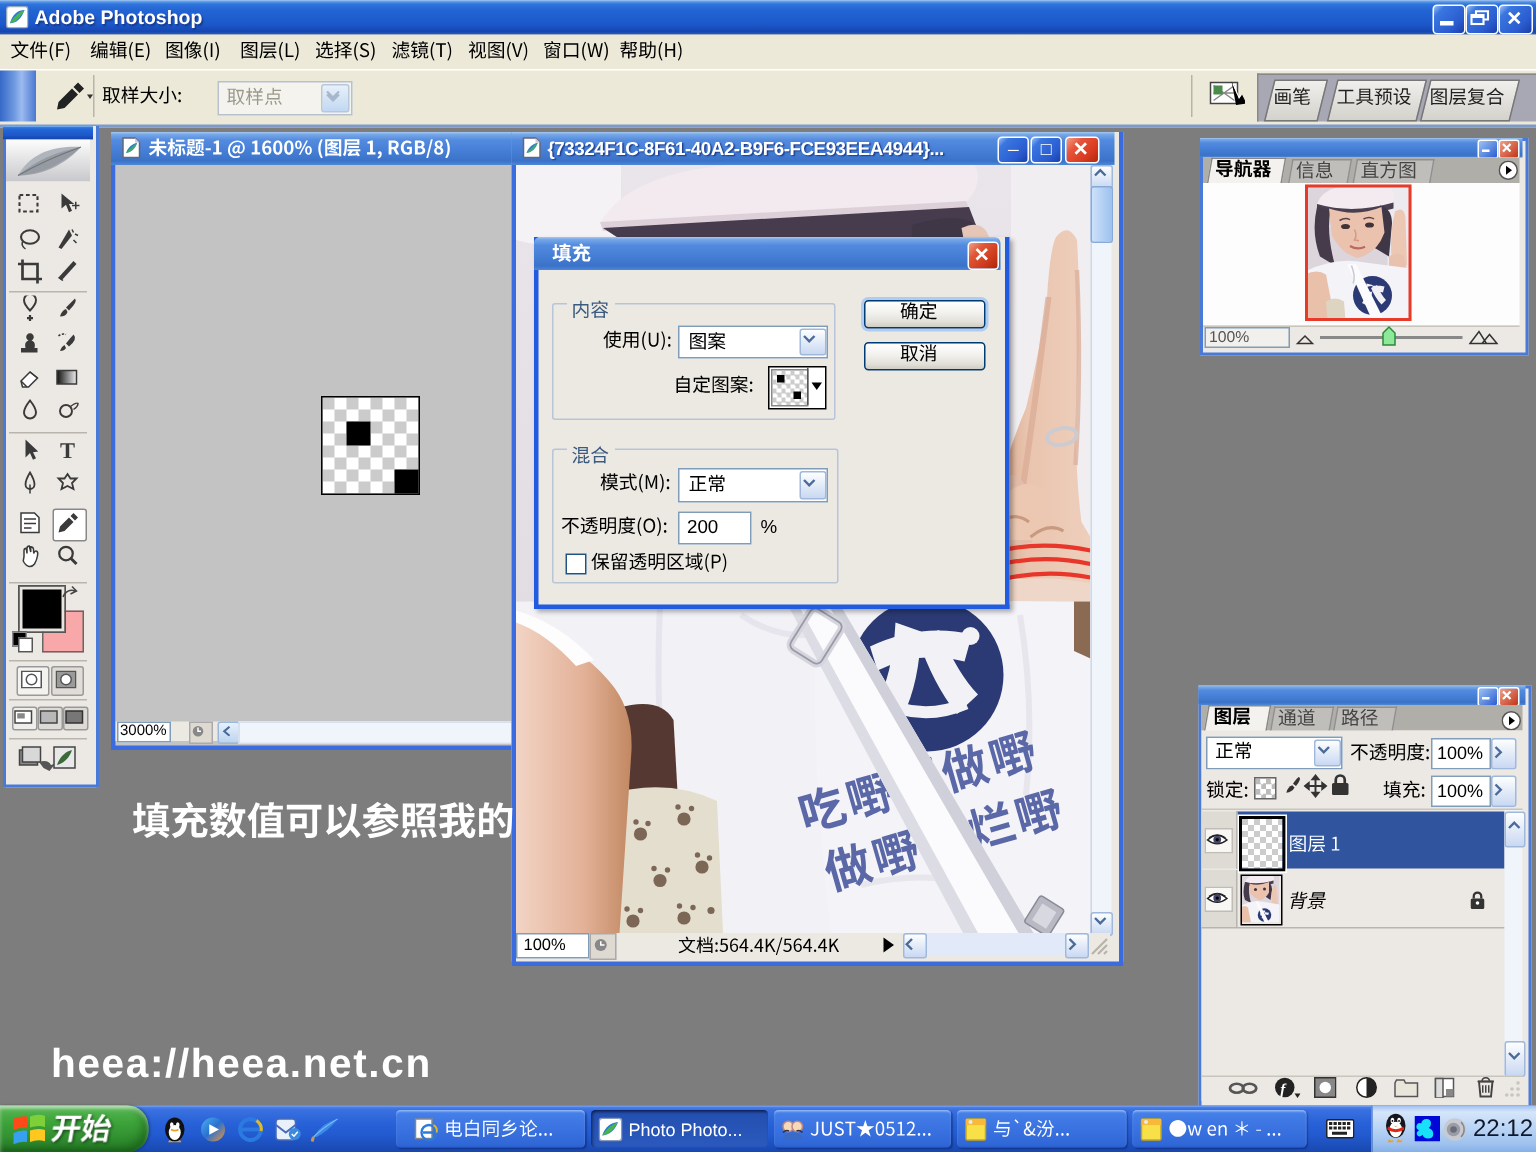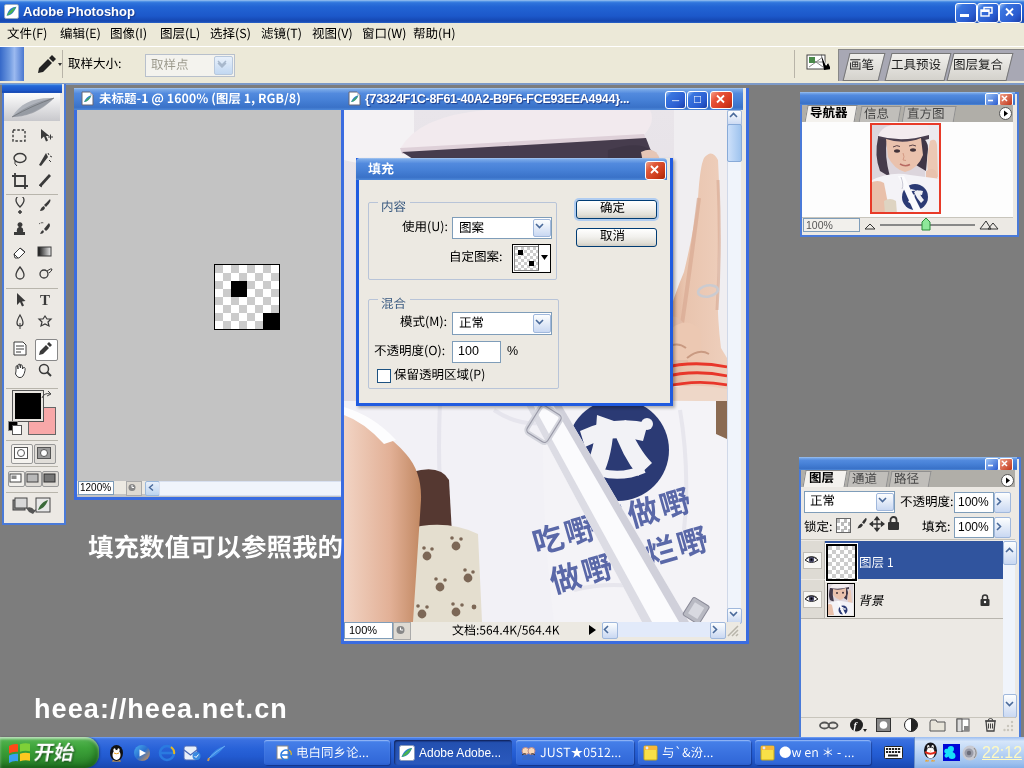--- a/index.html
+++ b/index.html
@@ -251,21 +251,21 @@
   </svg>
 <svg style="position:absolute;left:99px;top:92px;" width="203" height="16" viewBox="0 0 203 16">
     <path d="M5.4 0.4V2.3H1.6V3.8H5.4V5.3H0.7V6.8H4.7C3.7 8.2 1.9 9.6 0.2 10.3C0.6 10.6 1.1 11.2 1.4 11.6C2.8 10.8 4.3 9.6 5.4 8.2V12.1H7.0V8.2C8.2 9.6 9.6 10.8 11.1 11.6C11.4 11.2 11.9 10.6 12.2 10.3C10.5 9.6 8.8 8.2 7.7 6.8H11.9V5.3H7.0V3.8H11.0V2.3H7.0V0.4Z M18.3 1.1V2.5H23.9V1.1ZM22.2 7.1C22.7 8.3 23.2 10.0 23.3 11.1L24.7 10.6C24.5 9.5 24.0 7.9 23.4 6.6ZM18.3 6.7C18.0 8.0 17.5 9.3 16.9 10.2C17.2 10.4 17.8 10.8 18.0 11.0C18.7 10.0 19.3 8.5 19.7 7.0ZM17.8 4.1V5.5H20.2V10.3C20.2 10.5 20.2 10.5 20.0 10.5C19.8 10.5 19.3 10.5 18.8 10.5C19.0 10.9 19.2 11.6 19.2 12.1C20.1 12.1 20.7 12.0 21.2 11.8C21.6 11.5 21.7 11.1 21.7 10.4V5.5H24.6V4.1ZM14.7 0.4V2.8H12.9V4.2H14.4C14.1 5.6 13.4 7.3 12.7 8.2C13.0 8.6 13.3 9.2 13.5 9.6C13.9 9.0 14.3 8.0 14.7 7.0V12.1H16.1V6.2C16.5 6.7 16.8 7.3 17.0 7.7L17.8 6.5C17.6 6.2 16.5 4.9 16.1 4.5V4.2H17.6V2.8H16.1V0.4Z M27.4 3.4H29.3V4.0H27.4ZM27.4 1.9H29.3V2.5H27.4ZM26.1 0.9V5.0H30.7V0.9ZM33.5 4.5C33.4 7.5 33.3 8.9 30.7 9.7C30.9 9.9 31.2 10.3 31.4 10.6C34.3 9.7 34.6 7.9 34.7 4.5ZM34.1 8.9C34.8 9.4 35.8 10.2 36.2 10.7L37.1 9.7C36.6 9.3 35.6 8.6 35.0 8.1ZM26.2 7.3C26.1 9.0 26.0 10.5 25.2 11.4C25.5 11.6 26.1 11.9 26.3 12.1C26.6 11.6 26.9 11.0 27.1 10.3C28.0 11.6 29.6 11.9 31.9 11.9H36.7C36.8 11.5 37.0 10.9 37.2 10.7C36.2 10.7 32.8 10.7 31.9 10.7C30.8 10.7 29.9 10.7 29.1 10.4V8.9H31.0V7.8H29.1V6.8H31.2V5.7H25.6V6.8H27.9V9.7C27.6 9.4 27.5 9.2 27.3 8.8C27.3 8.3 27.4 7.8 27.4 7.3ZM31.6 3.0V8.2H32.8V4.0H35.3V8.1H36.6V3.0H34.3L34.8 2.1H37.1V0.9H31.2V2.1H33.3C33.2 2.4 33.1 2.7 33.0 3.0Z M38.1 8.1H41.5V6.8H38.1Z M43.1 11.0H48.7V9.5H47.0V1.7H45.6C45.0 2.1 44.4 2.3 43.5 2.5V3.7H45.1V9.5H43.1Z M58.3 13.4C59.3 13.4 60.2 13.2 61.1 12.7L60.6 11.7C60.0 12.0 59.2 12.2 58.5 12.2C56.2 12.2 54.3 10.8 54.3 8.1C54.3 4.8 56.7 2.7 59.1 2.7C61.9 2.7 63.0 4.5 63.0 6.6C63.0 8.2 62.1 9.3 61.3 9.3C60.6 9.3 60.4 8.8 60.6 7.9L61.2 4.9H60.1L59.9 5.5H59.9C59.6 5.0 59.2 4.8 58.8 4.8C57.1 4.8 55.9 6.5 55.9 8.2C55.9 9.5 56.7 10.3 57.8 10.3C58.4 10.3 59.1 9.9 59.5 9.3H59.5C59.6 10.0 60.3 10.4 61.1 10.4C62.5 10.4 64.2 9.1 64.2 6.5C64.2 3.6 62.3 1.6 59.3 1.6C55.9 1.6 53.0 4.2 53.0 8.1C53.0 11.6 55.5 13.4 58.3 13.4ZM58.2 9.1C57.7 9.1 57.3 8.8 57.3 8.1C57.3 7.2 57.9 6.0 58.8 6.0C59.1 6.0 59.4 6.1 59.6 6.4L59.2 8.4C58.8 8.9 58.5 9.1 58.2 9.1Z M68.8 11.0H74.4V9.5H72.6V1.7H71.2C70.7 2.1 70.0 2.3 69.1 2.5V3.7H70.8V9.5H68.8Z M79.1 11.2C80.7 11.2 82.0 10.0 82.0 8.1C82.0 6.1 80.9 5.2 79.3 5.2C78.7 5.2 78.0 5.5 77.4 6.1C77.5 3.8 78.4 3.0 79.5 3.0C80.0 3.0 80.5 3.4 80.9 3.7L81.9 2.6C81.3 2.0 80.5 1.6 79.3 1.6C77.5 1.6 75.8 3.0 75.8 6.5C75.8 9.8 77.3 11.2 79.1 11.2ZM77.5 7.4C77.9 6.8 78.5 6.5 79.0 6.5C79.8 6.5 80.3 7.0 80.3 8.1C80.3 9.2 79.8 9.8 79.0 9.8C78.3 9.8 77.7 9.1 77.5 7.4Z M86.2 11.2C88.1 11.2 89.3 9.5 89.3 6.3C89.3 3.1 88.1 1.6 86.2 1.6C84.3 1.6 83.1 3.1 83.1 6.3C83.1 9.5 84.3 11.2 86.2 11.2ZM86.2 9.7C85.4 9.7 84.8 8.9 84.8 6.3C84.8 3.8 85.4 3.0 86.2 3.0C87.0 3.0 87.6 3.8 87.6 6.3C87.6 8.9 87.0 9.7 86.2 9.7Z M93.6 11.2C95.5 11.2 96.7 9.5 96.7 6.3C96.7 3.1 95.5 1.6 93.6 1.6C91.7 1.6 90.4 3.1 90.4 6.3C90.4 9.5 91.7 11.2 93.6 11.2ZM93.6 9.7C92.8 9.7 92.2 8.9 92.2 6.3C92.2 3.8 92.8 3.0 93.6 3.0C94.4 3.0 95.0 3.8 95.0 6.3C95.0 8.9 94.4 9.7 93.6 9.7Z M99.9 7.4C101.2 7.4 102.2 6.3 102.2 4.5C102.2 2.6 101.2 1.6 99.9 1.6C98.6 1.6 97.7 2.6 97.7 4.5C97.7 6.3 98.6 7.4 99.9 7.4ZM99.9 6.4C99.4 6.4 99.0 5.8 99.0 4.5C99.0 3.1 99.4 2.6 99.9 2.6C100.5 2.6 100.9 3.1 100.9 4.5C100.9 5.8 100.5 6.4 99.9 6.4ZM100.2 11.2H101.3L106.3 1.6H105.2ZM106.7 11.2C108.0 11.2 108.9 10.1 108.9 8.2C108.9 6.4 108.0 5.3 106.7 5.3C105.3 5.3 104.4 6.4 104.4 8.2C104.4 10.1 105.3 11.2 106.7 11.2ZM106.7 10.1C106.1 10.1 105.7 9.6 105.7 8.2C105.7 6.8 106.1 6.3 106.7 6.3C107.2 6.3 107.6 6.8 107.6 8.2C107.6 9.6 107.2 10.1 106.7 10.1Z M115.1 13.5 116.2 13.0C115.2 11.2 114.7 9.1 114.7 7.1C114.7 5.0 115.2 2.9 116.2 1.1L115.1 0.6C113.9 2.5 113.2 4.6 113.2 7.1C113.2 9.6 113.9 11.6 115.1 13.5Z M117.8 0.9V12.1H119.2V11.7H127.0V12.1H128.5V0.9ZM120.2 9.3C121.9 9.4 123.9 9.9 125.2 10.4H119.2V6.6C119.4 6.9 119.6 7.4 119.7 7.7C120.4 7.5 121.1 7.3 121.8 7.0L121.3 7.7C122.4 7.9 123.7 8.3 124.5 8.7L125.1 7.8C124.4 7.4 123.2 7.1 122.2 6.9C122.5 6.7 122.9 6.6 123.2 6.4C124.2 6.9 125.2 7.2 126.3 7.5C126.5 7.2 126.7 6.8 127.0 6.5V10.4H125.3L126.0 9.3C124.7 8.9 122.6 8.5 120.9 8.3ZM121.9 2.2C121.3 3.1 120.3 4.0 119.3 4.6C119.5 4.8 120.0 5.2 120.2 5.5C120.5 5.3 120.7 5.1 121.0 4.9C121.3 5.2 121.6 5.4 121.9 5.6C121.0 6.0 120.1 6.2 119.2 6.4V2.2ZM122.1 2.2H127.0V6.3C126.1 6.2 125.2 5.9 124.5 5.6C125.3 5.1 126.0 4.4 126.5 3.6L125.7 3.1L125.5 3.2H122.7C122.9 3.0 123.0 2.8 123.2 2.6ZM123.1 5.0C122.7 4.8 122.3 4.5 122.0 4.3H124.4C124.0 4.5 123.6 4.8 123.1 5.0Z M133.2 5.3V6.6H140.3V5.3ZM132.3 2.2H139.1V3.2H132.3ZM130.8 0.9V4.6C130.8 6.6 130.7 9.4 129.6 11.3C130.0 11.5 130.7 11.8 131.0 12.1C132.1 10.0 132.3 6.8 132.3 4.6V4.5H140.6V0.9ZM137.9 9.3 138.5 10.3 134.9 10.5C135.4 10.0 135.8 9.4 136.2 8.8H139.2ZM133.2 12.1C133.7 11.9 134.4 11.8 139.1 11.5C139.3 11.8 139.4 12.0 139.5 12.3L140.9 11.6C140.6 10.9 139.8 9.7 139.2 8.8H141.2V7.5H132.5V8.8H134.3C134.0 9.4 133.6 10.0 133.4 10.2C133.2 10.5 132.9 10.7 132.7 10.8C132.9 11.1 133.2 11.8 133.2 12.1Z M145.7 11.0H151.3V9.5H149.6V1.7H148.2C147.6 2.1 147.0 2.3 146.0 2.5V3.7H147.7V9.5H145.7Z M153.1 13.7C154.6 13.2 155.5 12.1 155.5 10.6C155.5 9.4 155.0 8.8 154.2 8.8C153.5 8.8 153.0 9.2 153.0 9.9C153.0 10.6 153.5 10.9 154.1 10.9L154.3 10.9C154.2 11.7 153.7 12.3 152.7 12.7Z M162.0 6.0V3.2H163.2C164.4 3.2 165.0 3.5 165.0 4.5C165.0 5.5 164.4 6.0 163.2 6.0ZM165.2 11.0H167.2L165.1 7.2C166.1 6.8 166.8 5.9 166.8 4.5C166.8 2.4 165.3 1.7 163.3 1.7H160.1V11.0H162.0V7.5H163.3Z M172.6 11.2C173.9 11.2 175.0 10.7 175.6 10.1V5.9H172.3V7.4H174.0V9.2C173.7 9.4 173.3 9.6 172.8 9.6C171.0 9.6 170.1 8.4 170.1 6.3C170.1 4.4 171.1 3.2 172.7 3.2C173.5 3.2 174.0 3.5 174.5 3.9L175.5 2.8C174.9 2.2 174.0 1.6 172.6 1.6C170.2 1.6 168.2 3.4 168.2 6.4C168.2 9.5 170.1 11.2 172.6 11.2Z M177.6 11.0H180.9C182.9 11.0 184.5 10.1 184.5 8.3C184.5 7.0 183.8 6.3 182.8 6.1V6.0C183.5 5.8 184.0 4.9 184.0 4.0C184.0 2.3 182.6 1.7 180.7 1.7H177.6ZM179.5 5.5V3.2H180.6C181.7 3.2 182.2 3.5 182.2 4.3C182.2 5.0 181.7 5.5 180.5 5.5ZM179.5 9.6V6.9H180.7C182.0 6.9 182.7 7.3 182.7 8.2C182.7 9.1 182.0 9.6 180.7 9.6Z M185.2 13.3H186.4L189.5 0.9H188.3Z M193.5 11.2C195.4 11.2 196.6 10.1 196.6 8.7C196.6 7.4 195.9 6.7 195.1 6.2V6.2C195.7 5.7 196.2 5.0 196.2 4.0C196.2 2.6 195.2 1.6 193.6 1.6C191.9 1.6 190.8 2.5 190.8 4.0C190.8 5.0 191.3 5.7 192.0 6.2V6.3C191.1 6.7 190.4 7.5 190.4 8.7C190.4 10.2 191.7 11.2 193.5 11.2ZM194.1 5.7C193.1 5.3 192.4 4.9 192.4 4.0C192.4 3.3 192.9 2.9 193.5 2.9C194.3 2.9 194.7 3.4 194.7 4.2C194.7 4.7 194.5 5.2 194.1 5.7ZM193.5 9.9C192.7 9.9 192.0 9.3 192.0 8.5C192.0 7.8 192.3 7.2 192.8 6.8C194.0 7.3 194.9 7.7 194.9 8.6C194.9 9.4 194.3 9.9 193.5 9.9Z M199.0 13.5C200.2 11.6 200.9 9.6 200.9 7.1C200.9 4.6 200.2 2.5 199.0 0.6L197.8 1.1C198.9 2.9 199.4 5.0 199.4 7.1C199.4 9.1 198.9 11.2 197.8 13.0Z" fill="#fff"></path>
   </svg>
 <div class="abs" style="left:77px;top:110px;width:412px;height:371px;background:#c3c3c3;"></div>
 <div class="abs" style="left:214px;top:264px;width:64px;height:64px;border:1px solid #000;background:repeating-conic-gradient(#ffffff 0% 25%, #cbcbcb 0% 50%) 0 0/16px 16px;"></div>
 <div class="abs" style="left:231px;top:281px;width:16px;height:16px;background:#000;"></div>
 <div class="abs" style="left:263px;top:313px;width:16px;height:16px;background:#000;"></div>
 <div class="abs" style="left:77px;top:481px;width:412px;height:13px;background:#ece9e2;"></div>
 <div class="abs fld" style="left:78px;top:481px;width:34px;height:12px;"></div>
-<div class="abs" style="left:80px;top:482px;font-size:10px;color:#000;">1200%</div>
+<div class="abs" style="left:80px;top:482px;font-size:10px;color:#000;">3000%</div>
 <div class="abs" style="left:126px;top:481px;width:14px;height:13px;background:#dedad2;border:1px solid #aaa;"></div>
 <svg class="abs" style="left:128px;top:483px" width="10" height="9" viewBox="0 0 10 9">
     <circle cx="4" cy="4.5" r="3.5" fill="#888"></circle>
     <path d="M4 2 v2.5 h2" stroke="#fff" fill="none"></path>
   </svg>
 <div class="abs" style="left:145px;top:481px;width:13px;height:13px;background:linear-gradient(180deg,#e8f0fb,#bcd4f0);border:1px solid #9ab8dc;border-radius:2px;"></div>
 <svg class="abs" style="left:148px;top:484px" width="7" height="7" viewBox="0 0 7 7">
     <path d="M5 0.5 L1.5 3.5 L5 6.5" stroke="#4a6a9a" stroke-width="1.4" fill="none"></path>
   </svg>
 <div class="abs" style="left:159px;top:481px;width:183px;height:13px;background:#f0f4fb;border:1px solid #d8e0f0;"></div>
@@ -466,21 +466,21 @@
     <path d="M2.4 4.6V10.5H0.7V11.4H11.9V10.5H7.1V6.6H11.0V5.7H7.1V2.3H11.5V1.4H1.1V2.3H6.1V10.5H3.3V4.6Z M16.4 4.9H21.1V6.1H16.4ZM14.4 7.8V11.4H15.3V8.7H18.4V12.0H19.4V8.7H22.3V10.4C22.3 10.6 22.2 10.6 22.1 10.7C21.9 10.7 21.2 10.7 20.4 10.6C20.6 10.9 20.7 11.2 20.8 11.5C21.7 11.5 22.4 11.5 22.8 11.3C23.1 11.2 23.2 10.9 23.2 10.5V7.8H19.4V6.8H22.1V4.1H15.5V6.8H18.4V7.8ZM14.6 1.0C15.0 1.4 15.4 2.0 15.6 2.4H13.6V5.1H14.5V3.3H23.1V5.1H24.0V2.4H19.3V0.5H18.4V2.4H15.7L16.5 2.1C16.3 1.7 15.8 1.1 15.4 0.6ZM22.0 0.6C21.8 1.0 21.3 1.7 21.0 2.1L21.8 2.4C22.1 2.1 22.6 1.5 23.0 0.9Z" fill="#000"></path>
   </svg>
 <div class="abs" style="left:533px;top:314px;width:16px;height:17px;background:linear-gradient(180deg,#fdfefe,#c9d8f2);border:1px solid #a0b8dc;border-radius:2px;"></div>
 <svg class="abs" style="left:533px;top:317px" width="13" height="11" viewBox="0 0 13 11">
     <path d="M3 3 L6.5 6.5 L10 3" stroke="#4a6a9a" stroke-width="1.6" fill="none"></path>
   </svg>
 <svg style="position:absolute;left:374px;top:344px;" width="72" height="16" viewBox="0 0 72 16">
     <path d="M7.0 5.0C8.5 6.0 10.4 7.5 11.2 8.5L12.0 7.7C11.1 6.8 9.2 5.4 7.7 4.4ZM0.9 1.4V2.3H6.4C5.2 4.5 3.0 6.6 0.6 7.8C0.8 8.0 1.0 8.4 1.2 8.6C2.9 7.7 4.5 6.4 5.7 5.0V12.0H6.8V3.7C7.1 3.3 7.4 2.8 7.6 2.3H11.6V1.4Z M13.3 1.4C14.0 2.0 14.8 2.9 15.2 3.5L16.0 2.9C15.6 2.3 14.7 1.5 14.0 0.9ZM23.2 0.7C21.7 1.0 19.0 1.2 16.7 1.3C16.8 1.5 16.9 1.8 16.9 2.0C17.9 2.0 18.9 1.9 19.9 1.8V2.8H16.4V3.5H19.3C18.5 4.4 17.2 5.2 16.0 5.6C16.2 5.8 16.5 6.1 16.6 6.3C17.8 5.8 19.0 5.0 19.9 4.0V5.7H20.8V3.9C21.6 4.9 22.9 5.8 24.0 6.2C24.2 6.0 24.4 5.7 24.6 5.5C23.4 5.2 22.2 4.4 21.4 3.5H24.4V2.8H20.8V1.8C21.9 1.7 23.0 1.5 23.8 1.3ZM17.4 6.0V6.7H18.9C18.6 8.0 18.1 9.0 16.4 9.6C16.6 9.7 16.8 10.1 16.9 10.2C18.8 9.6 19.5 8.4 19.7 6.7H21.2C21.1 7.1 21.0 7.5 20.9 7.8H23.1C22.9 8.8 22.8 9.2 22.7 9.3C22.6 9.4 22.5 9.4 22.2 9.4C22.0 9.4 21.5 9.4 20.9 9.3C21.0 9.6 21.1 9.9 21.1 10.1C21.7 10.1 22.3 10.1 22.6 10.1C22.9 10.1 23.2 10.0 23.4 9.8C23.6 9.6 23.8 8.9 24.0 7.5C24.0 7.3 24.0 7.1 24.0 7.1H22.0L22.2 6.0ZM15.6 5.3H13.2V6.2H14.7V10.0C14.2 10.2 13.6 10.7 13.1 11.2L13.7 12.0C14.4 11.2 15.1 10.6 15.5 10.6C15.8 10.6 16.2 10.9 16.7 11.2C17.5 11.7 18.6 11.8 20.0 11.8C21.2 11.8 23.3 11.8 24.3 11.7C24.3 11.4 24.5 11.0 24.6 10.8C23.3 10.9 21.4 11.0 20.0 11.0C18.7 11.0 17.6 10.9 16.9 10.4C16.3 10.1 16.0 9.8 15.6 9.8Z M29.2 5.4V7.8H26.9V5.4ZM29.2 4.5H26.9V2.1H29.2ZM26.0 1.3V9.9H26.9V8.7H30.1V1.3ZM35.7 1.9V4.1H32.2V1.9ZM31.3 1.0V5.5C31.3 7.4 31.1 9.8 28.9 11.4C29.1 11.6 29.5 11.9 29.6 12.1C31.1 11.0 31.7 9.5 32.0 8.0H35.7V10.8C35.7 11.0 35.6 11.1 35.4 11.1C35.1 11.1 34.4 11.1 33.5 11.1C33.7 11.3 33.9 11.7 33.9 12.0C35.0 12.0 35.6 11.9 36.1 11.8C36.5 11.7 36.6 11.3 36.6 10.8V1.0ZM35.7 4.9V7.1H32.1C32.2 6.6 32.2 6.0 32.2 5.5V4.9Z M42.3 2.9V4.0H40.3V4.8H42.3V6.9H47.2V4.8H49.2V4.0H47.2V2.9H46.3V4.0H43.2V2.9ZM46.3 4.8V6.1H43.2V4.8ZM47.0 8.5C46.4 9.1 45.6 9.6 44.7 10.0C43.9 9.6 43.1 9.1 42.6 8.5ZM40.5 7.7V8.5H42.1L41.7 8.6C42.2 9.3 42.9 9.9 43.7 10.4C42.5 10.8 41.2 11.0 39.9 11.1C40.0 11.3 40.2 11.7 40.3 11.9C41.8 11.8 43.4 11.4 44.7 10.9C45.9 11.5 47.4 11.8 49.0 12.0C49.1 11.8 49.3 11.4 49.5 11.2C48.1 11.1 46.9 10.8 45.8 10.4C46.9 9.8 47.8 9.0 48.3 8.0L47.8 7.7L47.6 7.7ZM43.4 0.7C43.6 1.0 43.8 1.4 43.9 1.7H39.1V5.1C39.1 7.0 39.0 9.7 38.0 11.6C38.2 11.7 38.6 11.8 38.8 12.0C39.9 10.0 40.0 7.1 40.0 5.1V2.6H49.4V1.7H45.0C44.8 1.3 44.6 0.8 44.4 0.4Z M53.0 13.4 53.7 13.1C52.6 11.4 52.1 9.2 52.1 7.1C52.1 5.0 52.6 2.9 53.7 1.1L53.0 0.8C51.8 2.7 51.1 4.7 51.1 7.1C51.1 9.6 51.8 11.6 53.0 13.4Z M58.9 11.2C61.2 11.2 62.8 9.3 62.8 6.4C62.8 3.4 61.2 1.7 58.9 1.7C56.6 1.7 55.0 3.4 55.0 6.4C55.0 9.3 56.6 11.2 58.9 11.2ZM58.9 10.2C57.2 10.2 56.1 8.7 56.1 6.4C56.1 4.1 57.2 2.7 58.9 2.7C60.5 2.7 61.6 4.1 61.6 6.4C61.6 8.7 60.5 10.2 58.9 10.2Z M64.7 13.4C65.9 11.6 66.6 9.6 66.6 7.1C66.6 4.7 65.9 2.7 64.7 0.8L64.0 1.1C65.1 2.9 65.6 5.0 65.6 7.1C65.6 9.2 65.1 11.4 64.0 13.1Z M69.5 6.1C69.9 6.1 70.3 5.8 70.3 5.2C70.3 4.7 69.9 4.4 69.5 4.4C69.0 4.4 68.6 4.7 68.6 5.2C68.6 5.8 69.0 6.1 69.5 6.1ZM69.5 11.2C69.9 11.2 70.3 10.8 70.3 10.3C70.3 9.8 69.9 9.4 69.5 9.4C69.0 9.4 68.6 9.8 68.6 10.3C68.6 10.8 69.0 11.2 69.5 11.2Z" fill="#000"></path>
   </svg>
 <div class="abs fld" style="left:452px;top:341px;width:47px;height:20px;"></div>
-<div class="abs" style="left:458px;top:344px;font-size:12.5px;">100</div>
+<div class="abs" style="left:458px;top:344px;font-size:12.5px;">200</div>
 <div class="abs" style="left:507px;top:344px;font-size:12.5px;">%</div>
 <div class="abs fld" style="left:377px;top:369px;width:12px;height:12px;border-color:#1d5281;"></div>
 <svg style="position:absolute;left:394px;top:368px;" width="92" height="16" viewBox="0 0 92 16">
     <path d="M5.7 1.9H10.3V4.2H5.7ZM4.8 1.1V5.1H7.5V6.6H3.8V7.5H6.9C6.1 8.8 4.8 10.1 3.5 10.7C3.7 10.9 4.0 11.2 4.1 11.4C5.3 10.7 6.6 9.5 7.5 8.1V12.0H8.4V8.1C9.2 9.4 10.5 10.8 11.6 11.5C11.8 11.2 12.1 10.9 12.3 10.7C11.1 10.1 9.8 8.8 9.0 7.5H11.9V6.6H8.4V5.1H11.2V1.1ZM3.5 0.5C2.7 2.4 1.5 4.3 0.3 5.5C0.5 5.7 0.7 6.2 0.8 6.4C1.3 5.9 1.7 5.4 2.2 4.8V12.0H3.1V3.4C3.6 2.6 4.0 1.7 4.3 0.8Z M15.6 9.5H18.3V10.8H15.6ZM15.6 8.8V7.5H18.3V8.8ZM22.1 9.5V10.8H19.2V9.5ZM22.1 8.8H19.2V7.5H22.1ZM14.6 6.8V12.0H15.6V11.5H22.1V11.9H23.0V6.8ZM18.8 1.2V2.0H20.2C20.1 3.7 19.6 5.0 17.9 5.7C18.1 5.9 18.4 6.2 18.5 6.4C20.4 5.5 20.9 4.0 21.1 2.0H23.0C23.0 4.1 22.8 4.9 22.6 5.1C22.6 5.3 22.4 5.3 22.2 5.3C22.1 5.3 21.6 5.3 21.0 5.2C21.1 5.4 21.2 5.8 21.2 6.0C21.8 6.1 22.4 6.1 22.7 6.0C23.0 6.0 23.2 5.9 23.4 5.7C23.7 5.3 23.8 4.3 24.0 1.6C24.0 1.5 24.0 1.2 24.0 1.2ZM14.0 6.1C14.2 5.9 14.6 5.8 17.4 5.0C17.5 5.3 17.6 5.5 17.7 5.8L18.5 5.4C18.3 4.7 17.7 3.5 17.1 2.7L16.3 3.0C16.6 3.4 16.8 3.8 17.1 4.3L14.8 4.8V2.1C16.0 1.9 17.2 1.6 18.1 1.2L17.5 0.5C16.6 0.9 15.2 1.3 13.9 1.6V4.3C13.9 4.9 13.7 5.2 13.5 5.4C13.6 5.5 13.9 5.9 14.0 6.1Z M25.8 1.4C26.5 2.0 27.3 2.9 27.7 3.5L28.5 2.9C28.1 2.3 27.2 1.5 26.5 0.9ZM35.7 0.7C34.2 1.0 31.5 1.2 29.2 1.3C29.3 1.5 29.4 1.8 29.4 2.0C30.4 2.0 31.4 1.9 32.4 1.8V2.8H28.9V3.5H31.8C31.0 4.4 29.7 5.2 28.5 5.6C28.7 5.8 29.0 6.1 29.1 6.3C30.3 5.8 31.5 5.0 32.4 4.0V5.7H33.3V3.9C34.1 4.9 35.4 5.8 36.5 6.2C36.7 6.0 36.9 5.7 37.1 5.5C35.9 5.2 34.7 4.4 33.9 3.5H36.9V2.8H33.3V1.8C34.4 1.7 35.5 1.5 36.3 1.3ZM29.9 6.0V6.7H31.4C31.1 8.0 30.6 9.0 28.9 9.6C29.1 9.7 29.3 10.1 29.4 10.2C31.3 9.6 32.0 8.4 32.2 6.7H33.7C33.6 7.1 33.5 7.5 33.4 7.8H35.5C35.4 8.8 35.3 9.2 35.2 9.3C35.1 9.4 35.0 9.4 34.8 9.4C34.5 9.4 34.0 9.4 33.4 9.3C33.5 9.6 33.6 9.9 33.6 10.1C34.2 10.1 34.8 10.1 35.1 10.1C35.4 10.1 35.7 10.0 35.9 9.8C36.1 9.6 36.3 8.9 36.5 7.5C36.5 7.3 36.5 7.1 36.5 7.1H34.5L34.7 6.0ZM28.1 5.3H25.7V6.2H27.2V10.0C26.7 10.2 26.1 10.7 25.6 11.2L26.2 12.0C26.9 11.2 27.6 10.6 28.0 10.6C28.3 10.6 28.7 10.9 29.2 11.2C30.0 11.7 31.1 11.8 32.5 11.8C33.7 11.8 35.8 11.8 36.8 11.7C36.8 11.4 37.0 11.0 37.1 10.8C35.8 10.9 33.9 11.0 32.5 11.0C31.2 11.0 30.1 10.9 29.4 10.4C28.8 10.1 28.5 9.8 28.1 9.8Z M41.7 5.4V7.8H39.4V5.4ZM41.7 4.5H39.4V2.1H41.7ZM38.5 1.3V9.9H39.4V8.7H42.6V1.3ZM48.2 1.9V4.1H44.7V1.9ZM43.8 1.0V5.5C43.8 7.4 43.5 9.8 41.4 11.4C41.6 11.6 42.0 11.9 42.1 12.1C43.5 11.0 44.2 9.5 44.5 8.0H48.2V10.8C48.2 11.0 48.1 11.1 47.9 11.1C47.6 11.1 46.9 11.1 46.0 11.1C46.2 11.3 46.4 11.7 46.4 12.0C47.5 12.0 48.1 11.9 48.6 11.8C49.0 11.7 49.1 11.3 49.1 10.8V1.0ZM48.2 4.9V7.1H44.6C44.7 6.6 44.7 6.0 44.7 5.5V4.9Z M61.6 1.2H51.2V11.6H61.9V10.7H52.1V2.1H61.6ZM53.2 3.7C54.2 4.5 55.3 5.4 56.3 6.4C55.2 7.5 54.0 8.4 52.8 9.1C53.0 9.3 53.4 9.7 53.6 9.8C54.8 9.1 55.9 8.1 57.0 7.0C58.1 8.1 59.0 9.1 59.6 9.8L60.4 9.2C59.7 8.4 58.7 7.4 57.6 6.3C58.5 5.3 59.3 4.2 60.0 3.0L59.1 2.7C58.5 3.8 57.8 4.8 56.9 5.7C55.9 4.8 54.9 3.9 53.9 3.1Z M66.2 9.7 66.4 10.6C67.6 10.3 69.2 9.8 70.7 9.4L70.6 8.6C69.0 9.0 67.3 9.5 66.2 9.7ZM67.7 5.1H69.3V7.3H67.7ZM67.0 4.4V8.0H70.1V4.4ZM63.0 9.4 63.3 10.3C64.3 9.8 65.5 9.2 66.7 8.6L66.4 7.8L65.2 8.3V4.4H66.4V3.5H65.2V0.6H64.4V3.5H63.0V4.4H64.4V8.8C63.8 9.0 63.4 9.2 63.0 9.4ZM73.3 4.4C73.0 5.6 72.6 6.7 72.1 7.6C71.9 6.4 71.8 4.9 71.7 3.2H74.4V2.3H73.7L74.2 1.8C73.9 1.4 73.3 0.9 72.7 0.5L72.2 1.0C72.7 1.4 73.3 2.0 73.7 2.3H71.7L71.7 0.5H70.8L70.8 2.3H66.6V3.2H70.8C70.9 5.3 71.1 7.3 71.4 8.8C70.7 9.8 69.8 10.6 68.8 11.3C69.0 11.4 69.4 11.7 69.5 11.9C70.3 11.3 71.0 10.6 71.6 9.9C72.0 11.2 72.5 12.0 73.3 12.0C74.1 12.0 74.4 11.4 74.5 9.8C74.3 9.7 74.0 9.5 73.8 9.3C73.8 10.6 73.7 11.1 73.4 11.1C73.0 11.1 72.6 10.3 72.3 8.9C73.1 7.7 73.7 6.2 74.1 4.6Z M78.0 13.4 78.7 13.1C77.6 11.4 77.1 9.2 77.1 7.1C77.1 5.0 77.6 2.9 78.7 1.1L78.0 0.8C76.8 2.7 76.2 4.7 76.2 7.1C76.2 9.6 76.8 11.6 78.0 13.4Z M80.5 11.0H81.6V7.3H83.1C85.2 7.3 86.5 6.5 86.5 4.5C86.5 2.5 85.1 1.8 83.1 1.8H80.5ZM81.6 6.4V2.8H82.9C84.6 2.8 85.4 3.2 85.4 4.5C85.4 5.8 84.6 6.4 83.0 6.4Z M88.4 13.4C89.5 11.6 90.2 9.6 90.2 7.1C90.2 4.7 89.5 2.7 88.4 0.8L87.7 1.1C88.7 2.9 89.3 5.0 89.3 7.1C89.3 9.2 88.7 11.4 87.7 13.1Z" fill="#000"></path>
   </svg>
 <div class="abs" style="left:800px;top:92px;width:215px;height:141px;background:#ece9e4;border:2px solid #4a7ad8;"></div>
 <div class="abs tbar2" style="left:800px;top:92px;width:215px;height:13px;"></div>
 <div class="abs" style="left:985px;top:93px;width:12px;height:11px;background:linear-gradient(135deg,#9cc3f5,#2a5cd0);border:1px solid #fff;border-radius:2px;"></div>
 <svg class="abs" style="left:985px;top:93px" width="11" height="11" viewBox="0 0 11 11">
     <path d="M3 7.5 h5" stroke="#fff" stroke-width="1.6"></path>
@@ -776,21 +776,21 @@
   </svg>
 <svg style="position:absolute;left:296px;top:746px;" width="74" height="16" viewBox="0 0 74 16">
     <path d="M5.7 5.9V7.7H2.6V5.9ZM6.6 5.9H9.9V7.7H6.6ZM5.7 5.0H2.6V3.2H5.7ZM6.6 5.0V3.2H9.9V5.0ZM1.6 2.3V9.4H2.6V8.6H5.7V9.9C5.7 11.4 6.1 11.8 7.5 11.8C7.8 11.8 9.9 11.8 10.2 11.8C11.6 11.8 11.9 11.1 12.0 9.2C11.7 9.2 11.3 9.0 11.1 8.8C11.0 10.4 10.9 10.8 10.2 10.8C9.7 10.8 7.9 10.8 7.5 10.8C6.8 10.8 6.6 10.7 6.6 10.0V8.6H10.8V2.3H6.6V0.5H5.7V2.3Z M18.1 0.4C17.9 1.0 17.6 1.9 17.4 2.5H14.3V12.0H15.2V11.1H22.2V11.9H23.2V2.5H18.4C18.7 1.9 19.0 1.3 19.2 0.7ZM15.2 10.2V7.2H22.2V10.2ZM15.2 6.3V3.4H22.2V6.3Z M28.1 3.3V4.2H34.5V3.3ZM29.6 6.3H32.9V8.7H29.6ZM28.7 5.5V10.4H29.6V9.4H33.8V5.5ZM26.1 1.1V12.0H27.0V2.0H35.5V10.8C35.5 11.0 35.4 11.1 35.2 11.1C35.0 11.1 34.3 11.1 33.5 11.1C33.6 11.3 33.8 11.8 33.8 12.0C34.9 12.0 35.5 12.0 35.9 11.8C36.3 11.7 36.4 11.4 36.4 10.8V1.1Z M47.6 5.3C47.5 5.7 47.2 6.1 47.0 6.5L41.8 6.9C43.7 5.9 45.7 4.6 47.5 3.0L46.7 2.4C46.2 2.8 45.7 3.2 45.1 3.6L41.3 3.9C42.5 3.1 43.6 2.2 44.6 1.1L43.8 0.5C42.6 1.8 41.1 3.1 40.6 3.4C40.1 3.8 39.8 4.0 39.5 4.0C39.6 4.3 39.7 4.8 39.8 5.0C40.1 4.9 40.5 4.8 43.9 4.5C42.6 5.4 41.4 6.1 40.9 6.4C40.1 6.8 39.5 7.1 39.0 7.2C39.2 7.4 39.3 7.9 39.4 8.1C39.8 7.9 40.5 7.8 46.4 7.4C44.7 9.4 41.9 10.5 38.4 11.0C38.6 11.2 38.8 11.7 38.9 12.0C43.6 11.1 47.0 9.4 48.6 5.6Z M51.3 1.4C52.1 2.0 53.1 2.9 53.5 3.5L54.1 2.8C53.7 2.2 52.7 1.4 51.9 0.8ZM57.8 0.5C57.2 2.0 55.9 3.8 53.9 5.1C54.1 5.2 54.4 5.6 54.6 5.8C56.1 4.7 57.3 3.3 58.1 2.0C59.0 3.4 60.4 4.9 61.5 5.7C61.7 5.5 62.0 5.1 62.2 5.0C60.9 4.2 59.4 2.6 58.6 1.1L58.8 0.6ZM60.1 5.7C59.2 6.3 57.8 7.1 56.7 7.6V5.1H55.8V10.2C55.8 11.4 56.1 11.7 57.5 11.7C57.8 11.7 59.8 11.7 60.1 11.7C61.3 11.7 61.6 11.2 61.7 9.4C61.4 9.4 61.0 9.2 60.8 9.1C60.8 10.6 60.6 10.8 60.0 10.8C59.6 10.8 57.9 10.8 57.5 10.8C56.8 10.8 56.7 10.7 56.7 10.2V8.6C57.9 8.0 59.5 7.2 60.7 6.5ZM52.4 11.8V11.7C52.5 11.5 52.9 11.2 55.0 9.6C54.8 9.4 54.7 9.0 54.6 8.8L53.4 9.7V4.4H50.5V5.3H52.5V9.9C52.5 10.5 52.1 10.9 51.9 11.1C52.0 11.2 52.3 11.6 52.4 11.8Z M64.2 11.2C64.7 11.2 65.1 10.8 65.1 10.3C65.1 9.8 64.7 9.4 64.2 9.4C63.8 9.4 63.4 9.8 63.4 10.3C63.4 10.8 63.8 11.2 64.2 11.2Z M67.7 11.2C68.2 11.2 68.5 10.8 68.5 10.3C68.5 9.8 68.2 9.4 67.7 9.4C67.2 9.4 66.9 9.8 66.9 10.3C66.9 10.8 67.2 11.2 67.7 11.2Z M71.2 11.2C71.6 11.2 72.0 10.8 72.0 10.3C72.0 9.8 71.6 9.4 71.2 9.4C70.7 9.4 70.4 9.8 70.4 10.3C70.4 10.8 70.7 11.2 71.2 11.2Z" fill="#fff"></path>
   </svg>
 <div class="abs" style="left:394px;top:740px;width:118px;height:25px;background:linear-gradient(180deg,#1a3a90 0%,#2350b0 10%,#2a58bc 90%,#2a58bc 100%);border-radius:3px;box-shadow:inset 1px 1px 2px rgba(0,0,20,0.5);"></div>
 <svg class="abs" style="left:399px;top:745px" width="16" height="16" viewBox="0 0 16 16">
     <rect x="0.5" y="0.5" width="15" height="15" rx="2" fill="#fff" stroke="#89b"></rect>
     <path d="M2.5 12 C4.5 6,8 3.5,13 3 C11 8.5,7.5 11.5,2.5 12 Z" fill="#2b7bd4"></path>
     <path d="M2.5 12 C5.5 7.5,8.5 5,13 3 C9.5 9.5,6.5 11,2.5 12 Z" fill="#49b34f"></path>
   </svg>
-<div class="abs" style="left:419px;top:746px;font-size:12px;color:#fff;">Adobe Adobe...</div>
+<div class="abs" style="left:419px;top:746px;font-size:12px;color:#fff;">Photo Photo...</div>
 <div class="abs" style="left:516px;top:740px;width:118px;height:25px;background:linear-gradient(180deg,#5a92f2 0%,#447ee8 10%,#3a72e0 50%,#3168d8 90%,#2a5ecd 100%);border-radius:3px;box-shadow:inset 0 1px 1px rgba(255,255,255,0.35), 1px 1px 1px rgba(0,0,40,0.3);"></div>
 <svg class="abs" style="left:520px;top:745px" width="17" height="16" viewBox="0 0 17 16">
     <circle cx="5.5" cy="6" r="3.5" fill="#f8d8b8" stroke="#b88"></circle>
     <circle cx="11.5" cy="6" r="3.5" fill="#f8d8b8" stroke="#b88"></circle>
     <path d="M2 15 q0 -5 6.5 -5 q6.5 0 6.5 5 z" fill="#3a6ac8"></path>
     <path d="M2 10 q2 -2 4 -1 M15 10 q-2 -2 -4 -1" stroke="#333" fill="none"></path>
   </svg>
 <svg style="position:absolute;left:540px;top:746px;" width="82" height="16" viewBox="0 0 82 16">
     <path d="M3.0 11.2C4.8 11.2 5.5 9.9 5.5 8.3V1.8H4.3V8.2C4.3 9.6 3.8 10.2 2.9 10.2C2.2 10.2 1.7 9.8 1.3 9.1L0.4 9.7C1.0 10.7 1.8 11.2 3.0 11.2Z M11.2 11.2C13.1 11.2 14.5 10.2 14.5 7.2V1.8H13.4V7.2C13.4 9.4 12.4 10.2 11.2 10.2C10.0 10.2 9.1 9.4 9.1 7.2V1.8H7.9V7.2C7.9 10.2 9.3 11.2 11.2 11.2Z M19.5 11.2C21.4 11.2 22.6 10.0 22.6 8.6C22.6 7.2 21.8 6.6 20.7 6.1L19.4 5.5C18.7 5.2 17.9 4.9 17.9 4.0C17.9 3.2 18.6 2.7 19.6 2.7C20.5 2.7 21.1 3.0 21.7 3.5L22.3 2.8C21.7 2.1 20.7 1.7 19.6 1.7C18.0 1.7 16.7 2.7 16.7 4.1C16.7 5.4 17.7 6.1 18.6 6.5L19.9 7.0C20.8 7.4 21.4 7.7 21.4 8.7C21.4 9.6 20.7 10.2 19.5 10.2C18.6 10.2 17.6 9.7 17.0 9.0L16.3 9.8C17.1 10.6 18.2 11.2 19.5 11.2Z M26.3 11.0H27.5V2.8H30.3V1.8H23.5V2.8H26.3Z M42.7 4.9H38.3L36.9 0.7H36.9L35.5 4.9H31.1V5.0L34.7 7.5L33.3 11.8L33.3 11.8L36.9 9.2L40.5 11.8L40.5 11.8L39.1 7.5L42.7 5.0Z M46.6 11.2C48.4 11.2 49.5 9.6 49.5 6.4C49.5 3.2 48.4 1.7 46.6 1.7C44.9 1.7 43.8 3.2 43.8 6.4C43.8 9.6 44.9 11.2 46.6 11.2ZM46.6 10.2C45.6 10.2 44.9 9.1 44.9 6.4C44.9 3.7 45.6 2.6 46.6 2.6C47.7 2.6 48.4 3.7 48.4 6.4C48.4 9.1 47.7 10.2 46.6 10.2Z M53.4 11.2C54.9 11.2 56.4 10.0 56.4 8.0C56.4 6.0 55.1 5.1 53.6 5.1C53.0 5.1 52.6 5.2 52.2 5.5L52.5 2.8H55.9V1.8H51.5L51.2 6.1L51.8 6.5C52.3 6.1 52.7 6.0 53.3 6.0C54.4 6.0 55.2 6.7 55.2 8.1C55.2 9.4 54.3 10.2 53.2 10.2C52.2 10.2 51.5 9.7 51.0 9.2L50.4 9.9C51.0 10.6 51.9 11.2 53.4 11.2Z M58.1 11.0H63.1V10.1H61.3V1.8H60.4C59.9 2.1 59.3 2.3 58.5 2.5V3.2H60.2V10.1H58.1Z M64.5 11.0H70.3V10.0H67.7C67.3 10.0 66.7 10.1 66.2 10.1C68.4 8.1 69.8 6.2 69.8 4.4C69.8 2.7 68.8 1.7 67.2 1.7C66.0 1.7 65.2 2.2 64.5 3.0L65.1 3.7C65.6 3.0 66.3 2.6 67.0 2.6C68.2 2.6 68.7 3.4 68.7 4.4C68.7 6.0 67.4 7.8 64.5 10.3Z M72.6 11.2C73.1 11.2 73.5 10.8 73.5 10.3C73.5 9.8 73.1 9.4 72.6 9.4C72.2 9.4 71.8 9.8 71.8 10.3C71.8 10.8 72.2 11.2 72.6 11.2Z M76.1 11.2C76.5 11.2 76.9 10.8 76.9 10.3C76.9 9.8 76.5 9.4 76.1 9.4C75.6 9.4 75.3 9.8 75.3 10.3C75.3 10.8 75.6 11.2 76.1 11.2Z M79.6 11.2C80.0 11.2 80.4 10.8 80.4 10.3C80.4 9.8 80.0 9.4 79.6 9.4C79.1 9.4 78.7 9.8 78.7 10.3C78.7 10.8 79.1 11.2 79.6 11.2Z" fill="#fff"></path>
   </svg>
@@ -844,12 +844,12 @@
 <svg class="abs" style="left:943px;top:744px" width="17" height="17" viewBox="0 0 17 17">
     <rect width="17" height="17" fill="#0008d8"></rect>
     <path d="M8 2 q3 0 3 3 q0 2 -1.5 3 q3 1 3 4 q0 3 -3.5 3 q-3 0 -3.5 -2.5 q-2 2 -3.5 0.5 q-1.5 -2 1 -3.5 q-2.5 -1 -1.5 -3.5 q1 -2 3 -1 q0.5 -3 3.5 -3 z" fill="#18e0f8"></path>
   </svg>
 <svg class="abs" style="left:962px;top:745px" width="16" height="16" viewBox="0 0 16 16">
     <circle cx="8" cy="8" r="7.5" fill="#c8cad2"></circle>
     <circle cx="7" cy="8" r="4.5" fill="#9a9ca8"></circle>
     <circle cx="7" cy="8" r="2.2" fill="#6a6c78"></circle>
     <path d="M12 3 a7 7 0 0 1 0 10" stroke="#888" fill="none"></path>
   </svg>
-<div class="abs" style="left:982px;top:744px;font-size:16px;color:#fef9c3;text-decoration:underline;">22:12</div>
+<div class="abs" style="left:982px;top:744px;font-size:16px;color:#0f172a;">22:12</div>
 </body></html>

